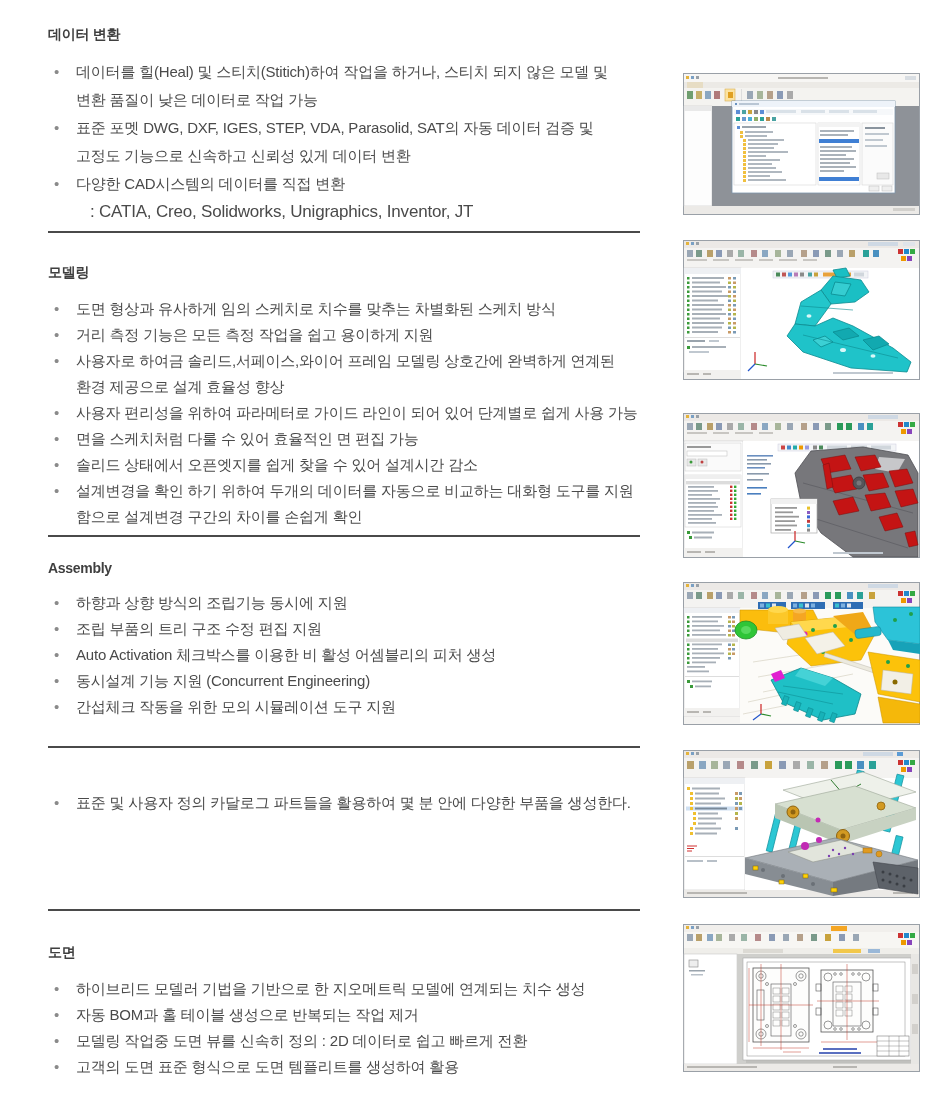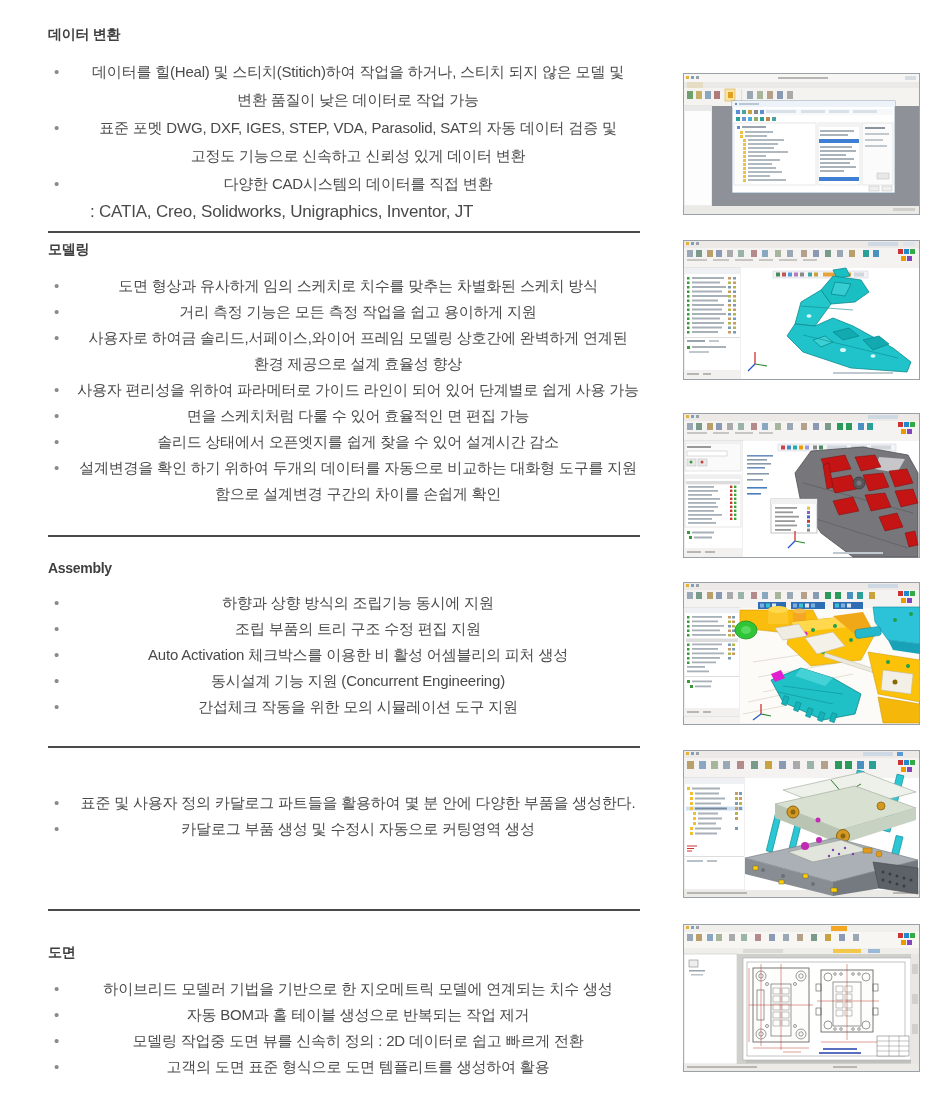--- a/index.html
+++ b/index.html
@@ -4,21 +4,21 @@
 <style>
   html,body{margin:0;padding:0;}
   body{
     width:948px;height:1107px;position:relative;background:#ffffff;
     font-family:"Liberation Sans","DejaVu Sans",sans-serif;color:#4a4a4a;
     overflow:hidden;
   }
   :root{ --bullet:"•"; }
   .section{position:absolute;left:48px;width:592px;}
   .section h2{margin:0;font-size:14px;font-weight:bold;color:#3f3f3f;letter-spacing:-0.3px;}
-  .section ul{list-style:none;margin:14px 0 0 0;padding:0;text-align:center;}
+  .section ul{list-style:none;margin:14px 0 0 0;padding:0;}
   .section li{position:relative;padding-left:28px;font-size:15px;line-height:26px;word-break:keep-all;letter-spacing:-0.2px;}
   .section.lh28 li{line-height:28px;}
   .section li::before{content:var(--bullet);position:absolute;left:6px;color:#8a8a8a;}
   .note{font-size:17px;line-height:28px;padding-left:42px;letter-spacing:-0.2px;}
   .divider{position:absolute;left:48px;width:592px;height:2px;background:#4a4a4a;}
   .shot{position:absolute;left:683px;}
   .shot svg{display:block;}
 </style>
 </head>
 <body>
@@ -28,21 +28,21 @@
   <ul>
     <li>데이터를 힐(Heal) 및 스티치(Stitich)하여 작업을 하거나, 스티치 되지 않은 모델 및 변환 품질이 낮은 데이터로 작업 가능</li>
     <li>표준 포멧 DWG, DXF, IGES, STEP, VDA, Parasolid, SAT의 자동 데이터 검증 및 고정도 기능으로 신속하고 신뢰성 있게 데이터 변환</li>
     <li>다양한 CAD시스템의 데이터를 직접 변환</li>
   </ul>
   <div class="note">: CATIA, Creo, Solidworks, Unigraphics, Inventor, JT</div>
 </div>
 
 <div class="divider" style="top:231px"></div>
 
-<div class="section" style="top:241px">
+<div class="section" style="top:264px">
   <h2>모델링</h2>
   <ul>
     <li>도면 형상과 유사하게 임의 스케치로 치수를 맞추는 차별화된 스케치 방식</li>
     <li>거리 측정 기능은 모든 측정 작업을 쉽고 용이하게 지원</li>
     <li>사용자로 하여금 솔리드,서페이스,와이어 프레임 모델링 상호간에 완벽하게 연계된 환경 제공으로 설계 효율성 향상</li>
     <li>사용자 편리성을 위하여 파라메터로 가이드 라인이 되어 있어 단계별로 쉽게 사용 가능</li>
     <li>면을 스케치처럼 다룰 수 있어 효율적인 면 편집 가능</li>
     <li>솔리드 상태에서 오픈엣지를 쉽게 찾을 수 있어 설계시간 감소</li>
     <li>설계변경을 확인 하기 위하여 두개의 데이터를 자동으로 비교하는 대화형 도구를 지원 함으로 설계변경 구간의 차이를 손쉽게 확인</li>
   </ul>
@@ -59,21 +59,20 @@
     <li>동시설계 기능 지원 (Concurrent Engineering)</li>
     <li>간섭체크 작동을 위한 모의 시뮬레이션 도구 지원</li>
   </ul>
 </div>
 
 <div class="divider" style="top:746px"></div>
 
 <div class="section" style="top:776px">
   <ul>
     <li>표준 및 사용자 정의 카달로그 파트들을 활용하여 몇 분 안에 다양한 부품을 생성한다.</li>
-    <li>카달로그 부품 생성 및 수정시 자동으로 커팅영역 생성</li>
   </ul>
 </div>
 
 <div class="divider" style="top:909px"></div>
 
 <div class="section" style="top:944px">
   <h2>도면</h2>
   <ul>
     <li>하이브리드 모델러 기법을 기반으로 한 지오메트릭 모델에 연계되는 치수 생성</li>
     <li>자동 BOM과 홀 테이블 생성으로 반복되는 작업 제거</li>

